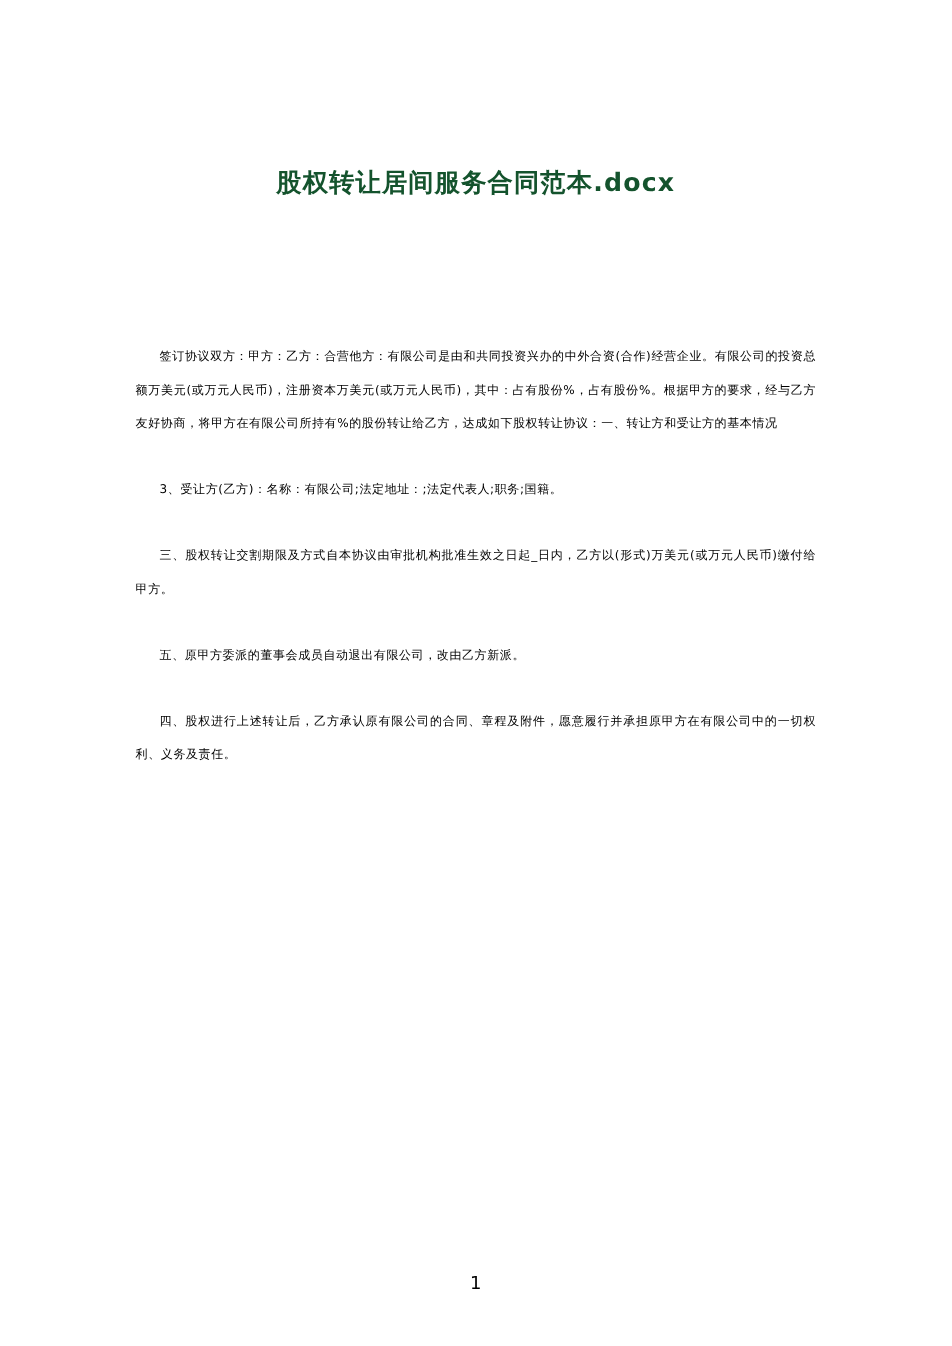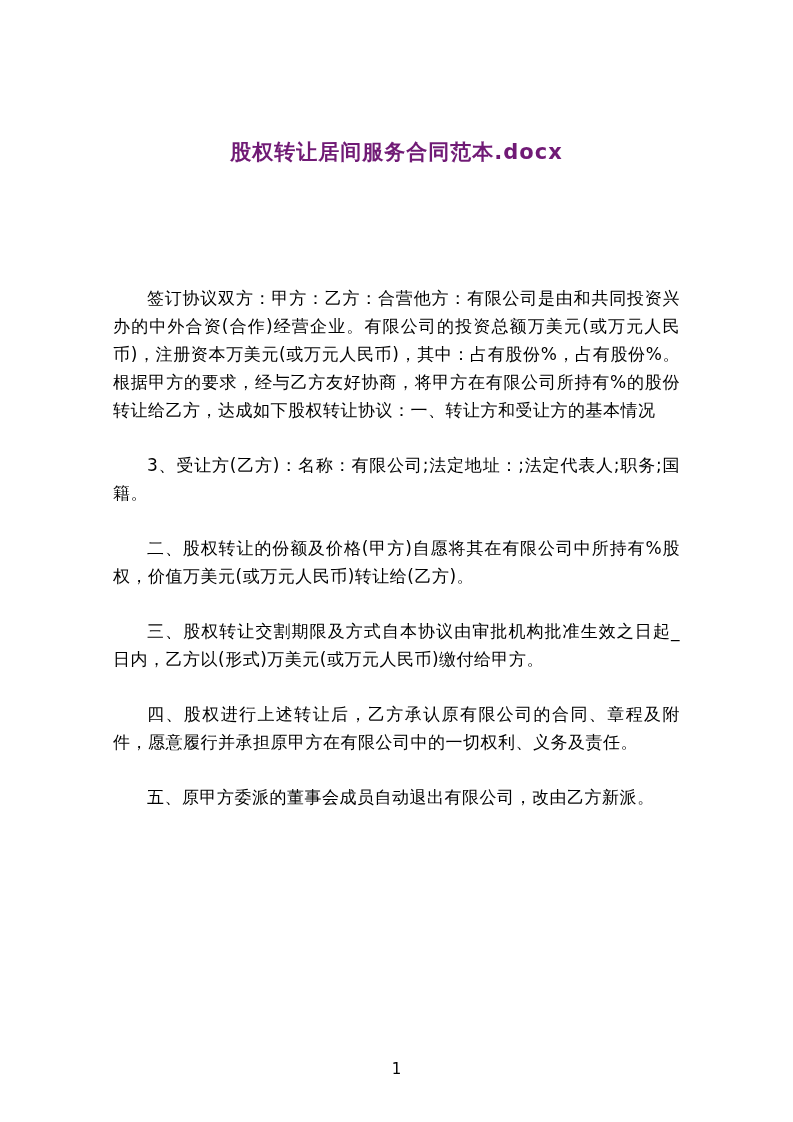--- a/index.html
+++ b/index.html
@@ -27,28 +27,28 @@
   .doc-title {
     position: absolute;
     top: 138px;
     left: 0;
     width: 100%;
     margin: 0;
     text-align: center;
     font-size: 21px;
     font-weight: bold;
     letter-spacing: 1px;
-    color: #701a75;
+    color: #14532d;
   }
   .doc-body {
     position: absolute;
     top: 284px;
     left: 113px;
     width: 567px;
-    font-size: 17px;
+    font-size: 10px;
     line-height: 28px;
     text-align: justify;
     letter-spacing: 0.5px;
   }
   .para {
     margin: 0 0 27px 0;
     text-indent: 2em;
   }
   .page-footer {
     position: absolute;
@@ -65,23 +65,22 @@
 </head>
 <body>
 
 <div class="page">
 
   <h1 class="doc-title">股权转让居间服务合同范本.docx</h1>
 
   <div class="doc-body">
     <p class="para">签订协议双方：甲方：乙方：合营他方：有限公司是由和共同投资兴办的中外合资(合作)经营企业。有限公司的投资总额万美元(或万元人民币)，注册资本万美元(或万元人民币)，其中：占有股份%，占有股份%。根据甲方的要求，经与乙方友好协商，将甲方在有限公司所持有%的股份转让给乙方，达成如下股权转让协议：一、转让方和受让方的基本情况</p>
     <p class="para">3、受让方(乙方)：名称：有限公司;法定地址：;法定代表人;职务;国籍。</p>
-    <p class="para">二、股权转让的份额及价格(甲方)自愿将其在有限公司中所持有%股权，价值万美元(或万元人民币)转让给(乙方)。</p>
     <p class="para">三、股权转让交割期限及方式自本协议由审批机构批准生效之日起_日内，乙方以(形式)万美元(或万元人民币)缴付给甲方。</p>
+    <p class="para">五、原甲方委派的董事会成员自动退出有限公司，改由乙方新派。</p>
     <p class="para">四、股权进行上述转让后，乙方承认原有限公司的合同、章程及附件，愿意履行并承担原甲方在有限公司中的一切权利、义务及责任。</p>
-    <p class="para">五、原甲方委派的董事会成员自动退出有限公司，改由乙方新派。</p>
   </div>
 
   <div class="page-footer">
     <span class="page-number">1</span>
   </div>
 
 </div>
 
 </body></html>

